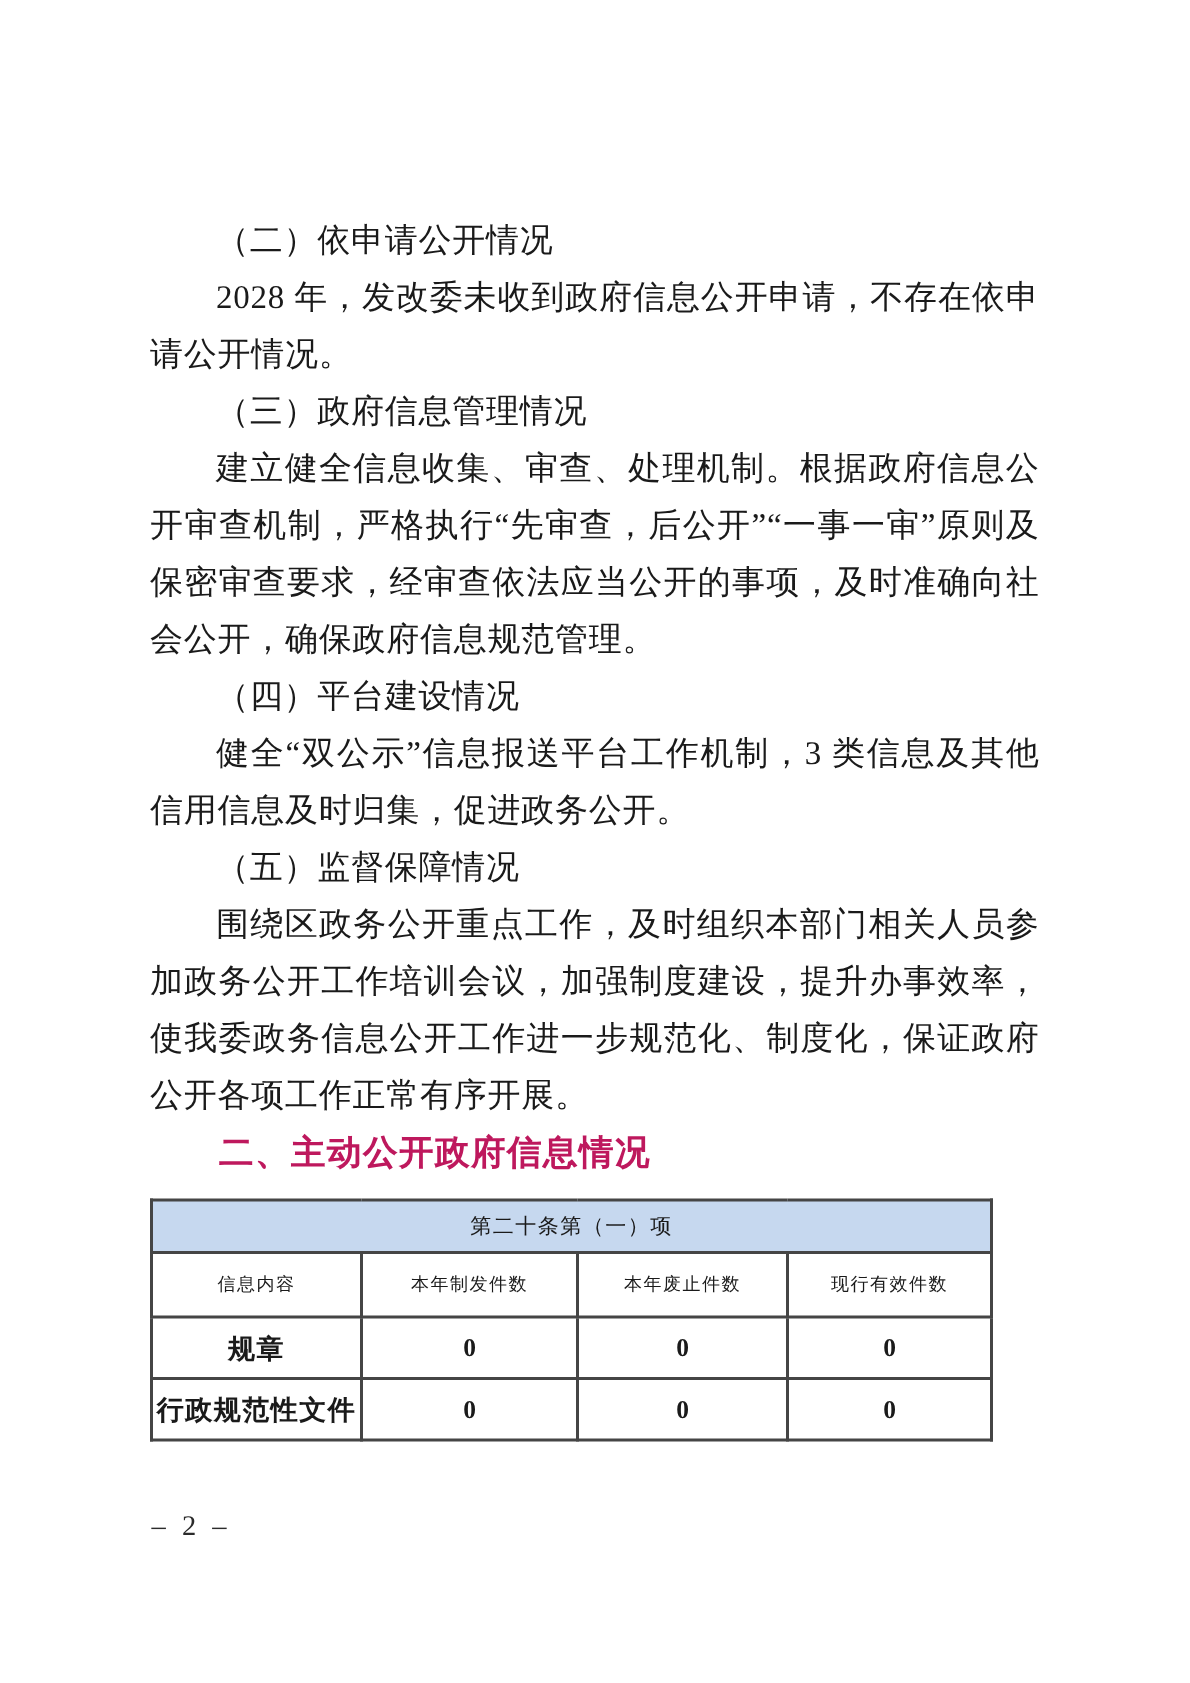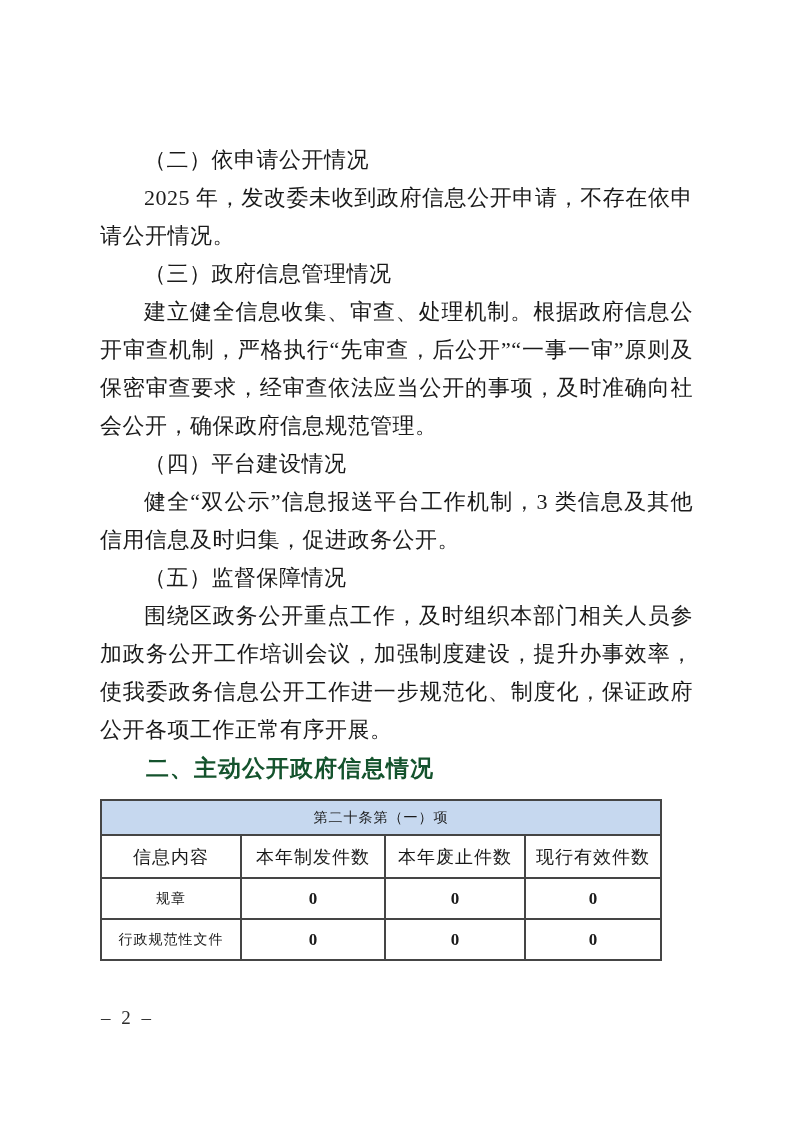--- a/index.html
+++ b/index.html
@@ -32,21 +32,21 @@
     color: #1a1a1a;
     letter-spacing: 0.5px;
   }
   .h2 {
     margin: 4px 0 5px 0;
     font-family: "Liberation Sans", "DejaVu Sans", sans-serif;
     font-weight: bold;
     font-size: 23px;
     line-height: 30px;
     text-indent: 2em;
-    color: #14532d;
+    color: #be185d;
     letter-spacing: 1px;
   }
   table.disclosure {
     border-collapse: collapse;
     table-layout: fixed;
     width: 560px;
     margin-top: 16px;
   }
   table.disclosure td {
     border: 2px solid #454545;
@@ -58,44 +58,44 @@
   }
   td.band {
     background: #c6d8ef;
     height: 33px;
     font-size: 14px;
     letter-spacing: 1px;
   }
   td.band.bottom { height: 36px; }
   tr.cols td {
     height: 41px;
-    font-size: 18px;
+    font-size: 12px;
     letter-spacing: 1px;
   }
   tr.datarow td { height: 39px; }
-  td.rowlabel { font-size: 14px; letter-spacing: 1px; }
+  td.rowlabel { font-size: 18px; letter-spacing: 1px; font-weight: bold; }
   td.val { font-size: 17px; font-weight: 600; }
   .footer {
     position: absolute;
     left: 101px;
     top: 1007px;
     font-size: 19px;
     letter-spacing: 3px;
     color: #2b2b2b;
     font-family: "Liberation Serif", "DejaVu Serif", serif;
   }
 </style>
 </head>
 <body>
 
 <div class="page">
   <div class="content">
 
     <div class="h3">（二）依申请公开情况</div>
-    <p class="para">2025 年，发改委未收到政府信息公开申请，不存在依申请公开情况。</p>
+    <p class="para">2028 年，发改委未收到政府信息公开申请，不存在依申请公开情况。</p>
 
     <div class="h3">（三）政府信息管理情况</div>
     <p class="para">建立健全信息收集、审查、处理机制。根据政府信息公开审查机制，严格执行“先审查，后公开”“一事一审”原则及保密审查要求，经审查依法应当公开的事项，及时准确向社会公开，确保政府信息规范管理。</p>
 
     <div class="h3">（四）平台建设情况</div>
     <p class="para">健全“双公示”信息报送平台工作机制，3 类信息及其他信用信息及时归集，促进政务公开。</p>
 
     <div class="h3">（五）监督保障情况</div>
     <p class="para">围绕区政务公开重点工作，及时组织本部门相关人员参加政务公开工作培训会议，加强制度建设，提升办事效率，使我委政务信息公开工作进一步规范化、制度化，保证政府公开各项工作正常有序开展。</p>
 

